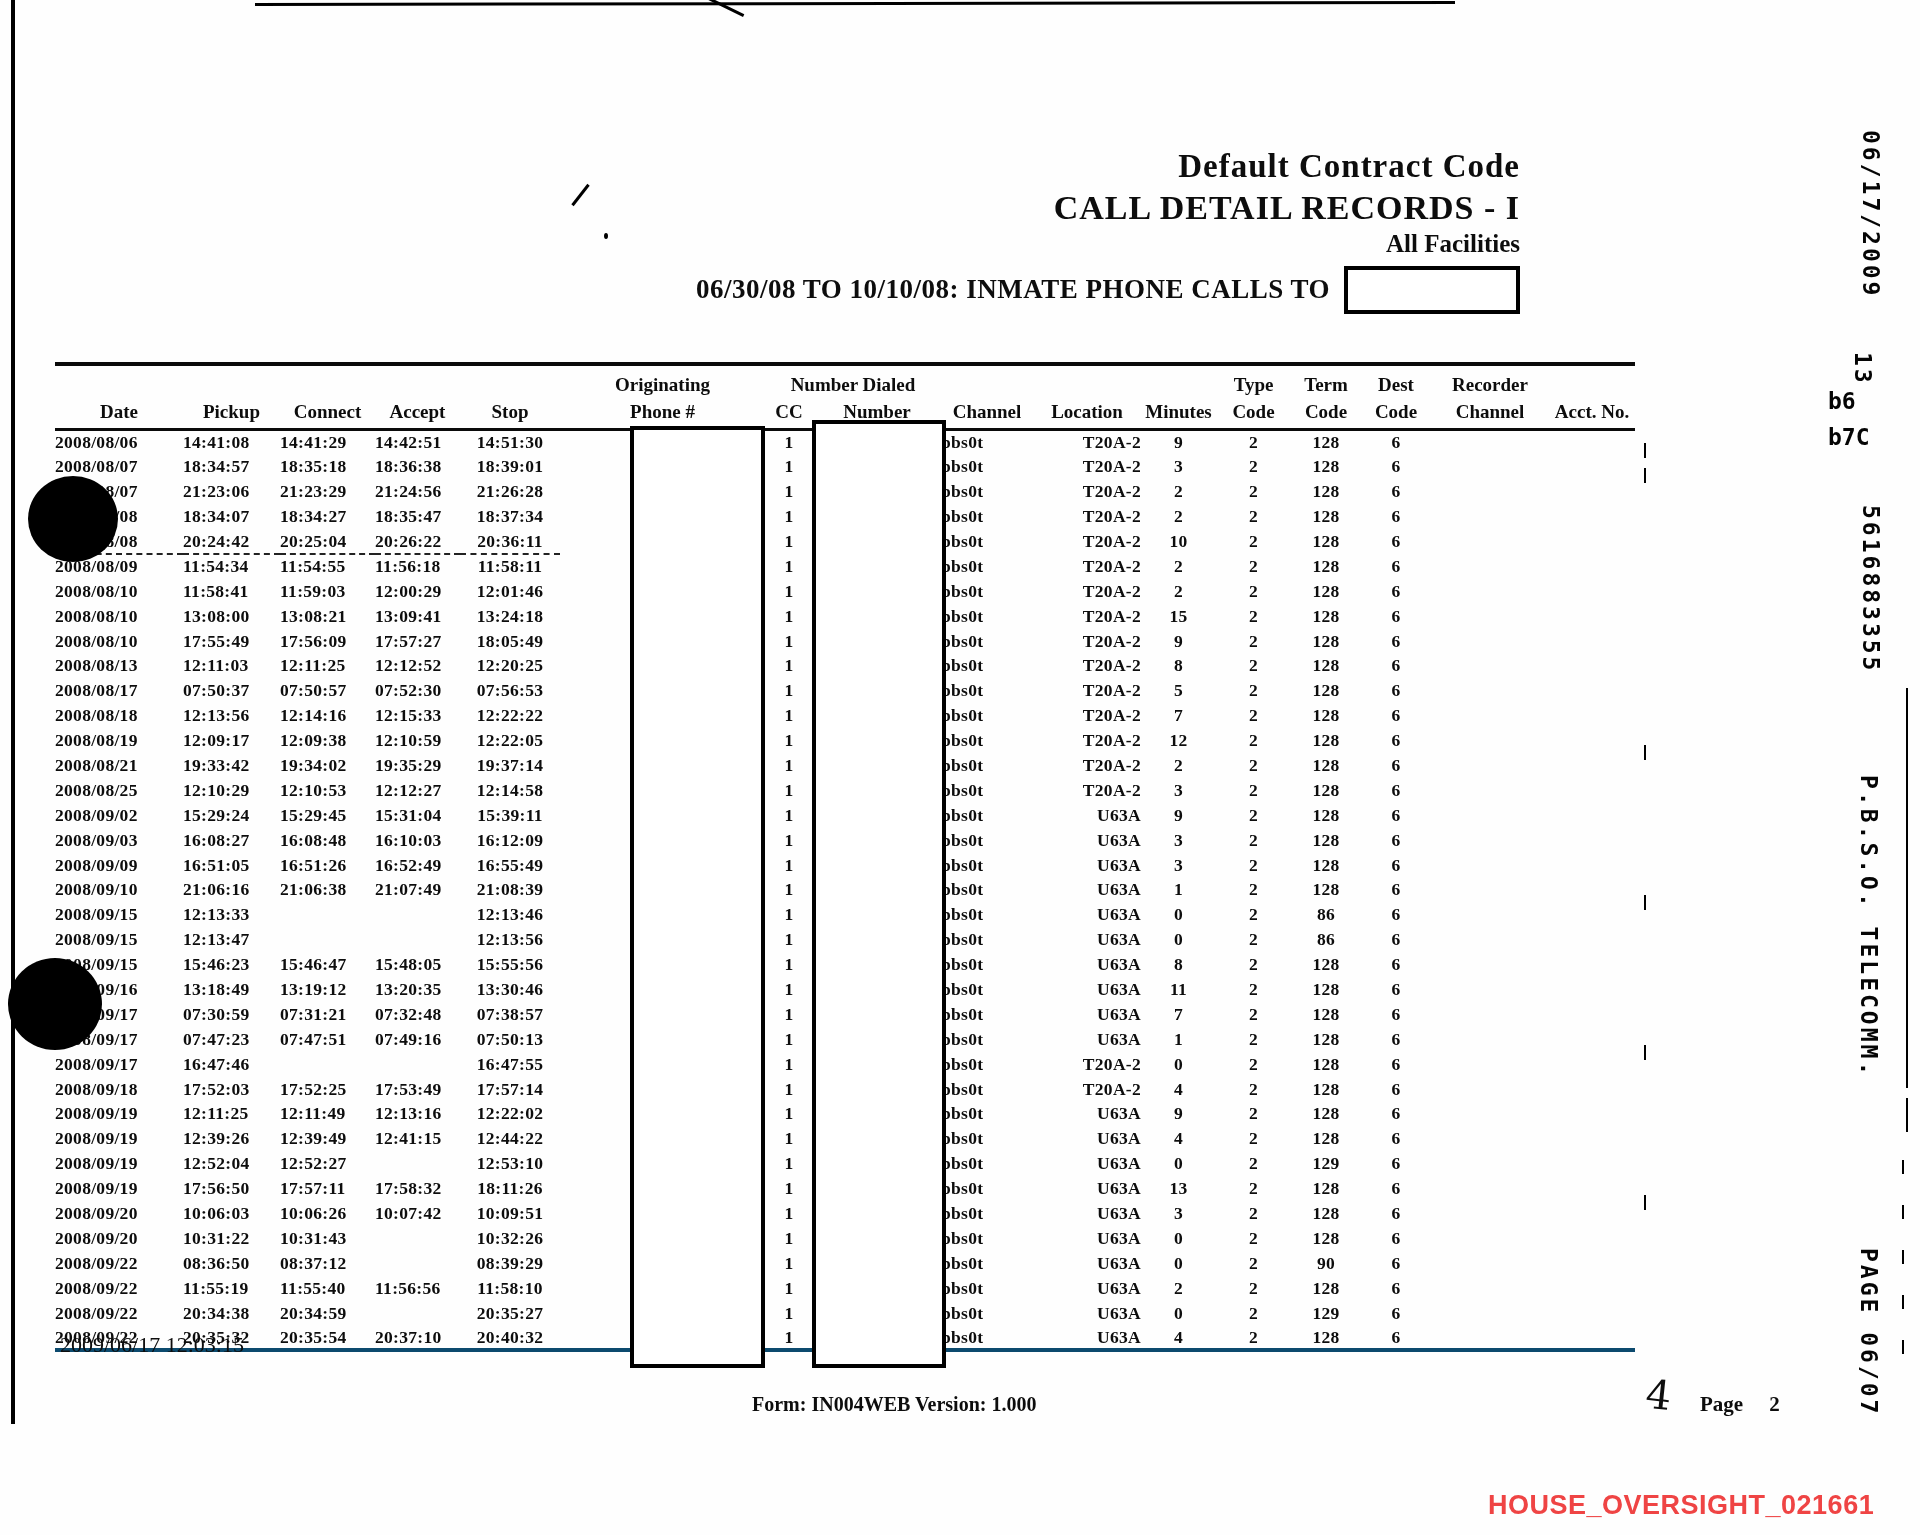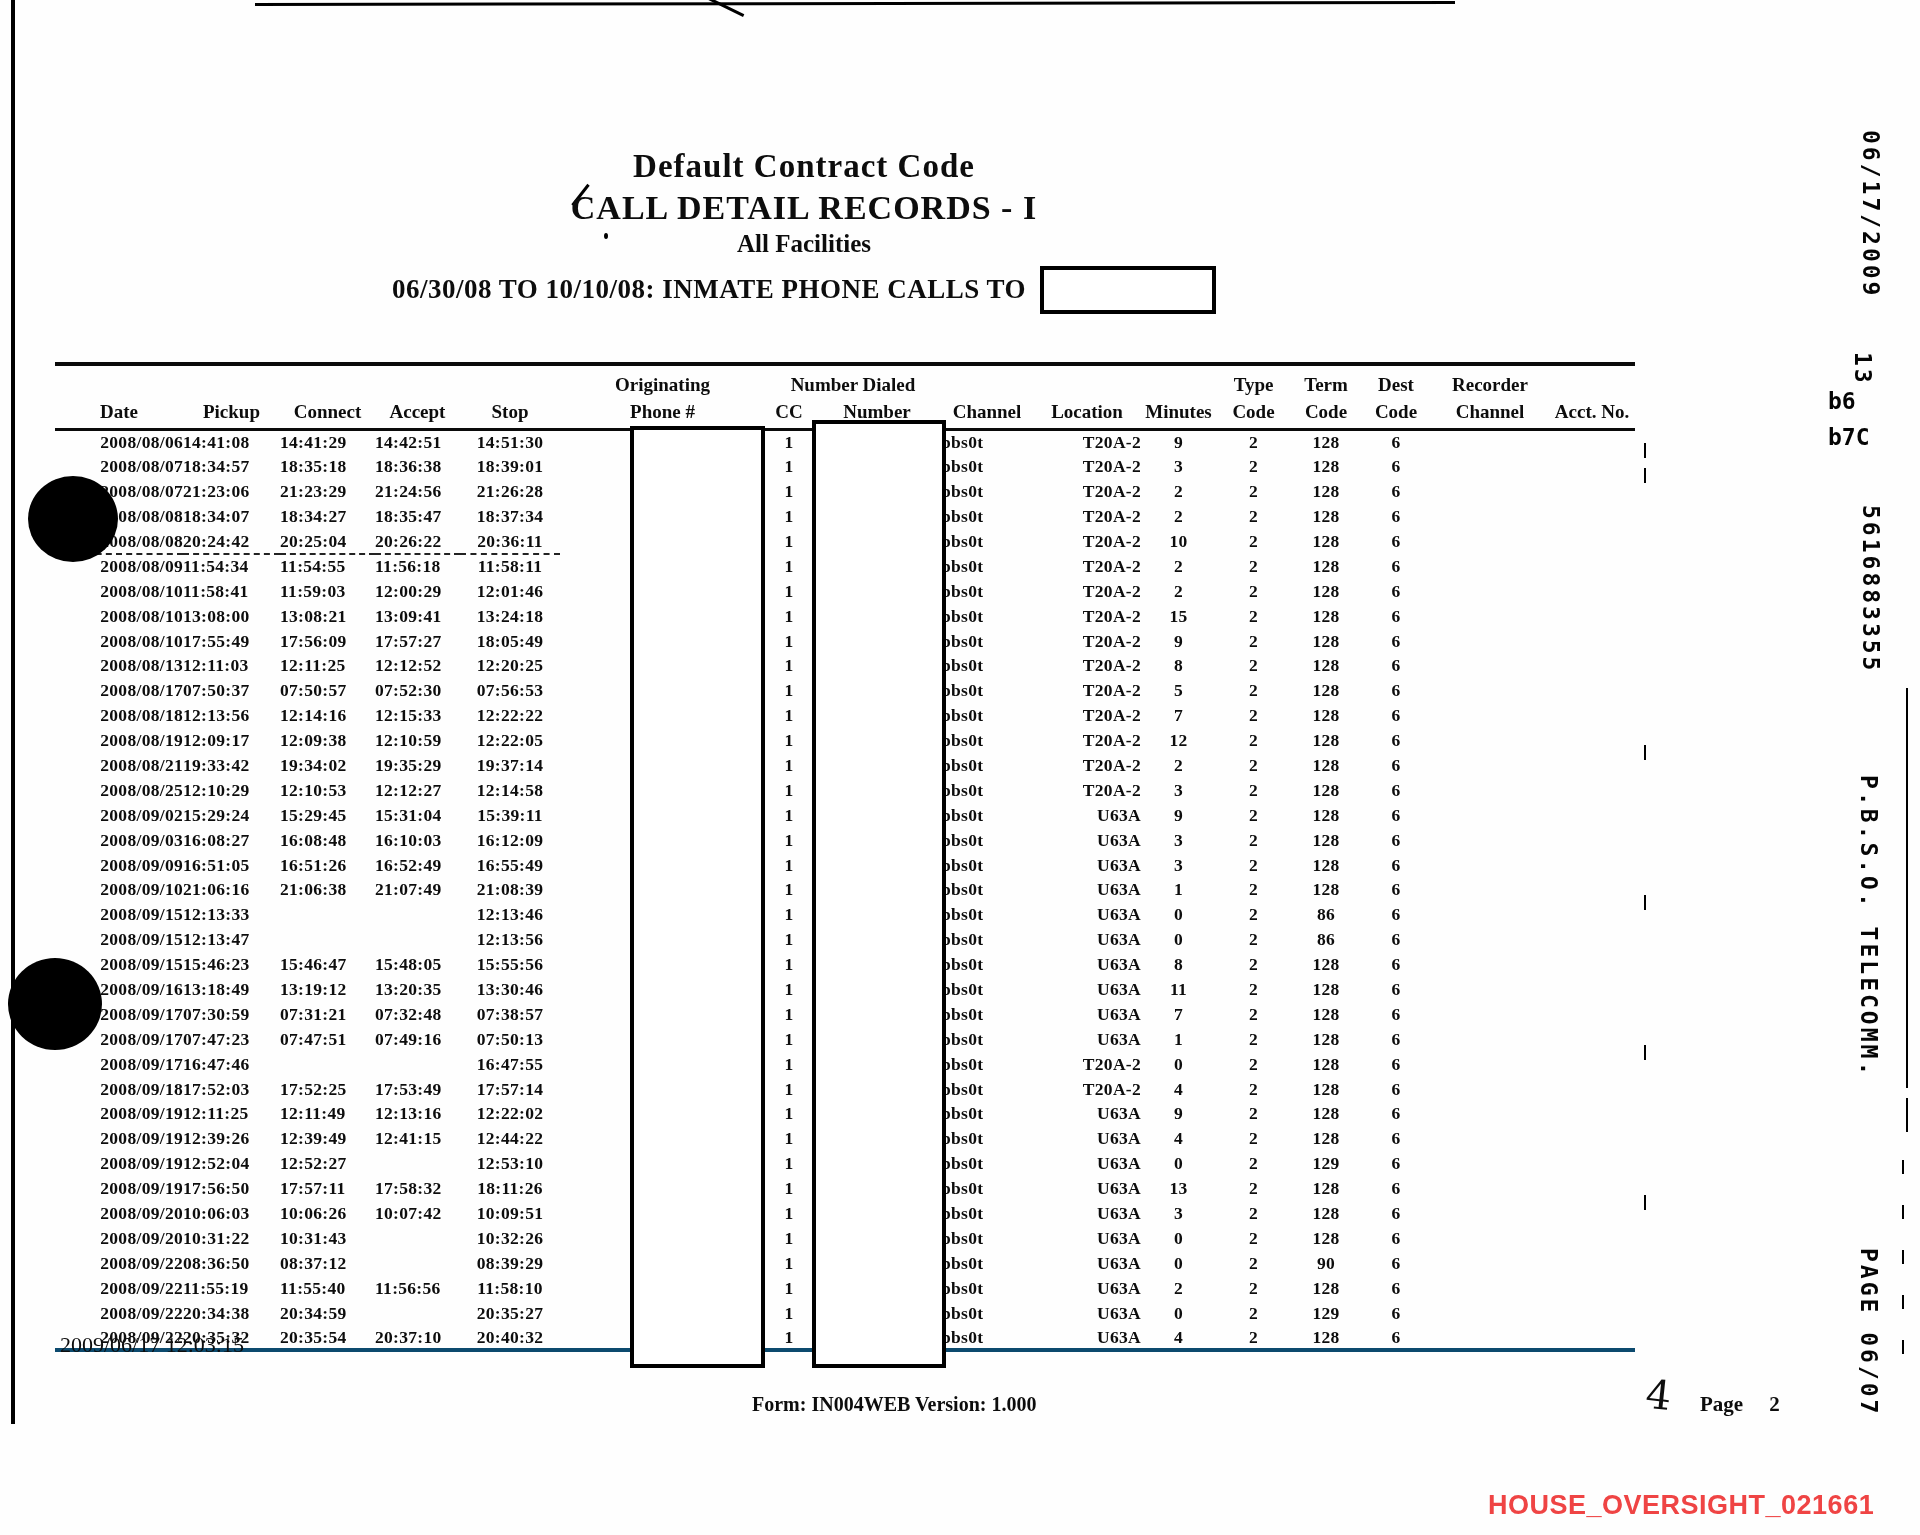--- a/index.html
+++ b/index.html
@@ -1,38 +1,38 @@
 <!DOCTYPE html>
 <html><head>
 <meta charset="utf-8">
 <style>
   html,body{margin:0;padding:0;background:#e8e8e8;}
   .page{position:relative;width:1920px;height:1535px;background:#fefefe;overflow:hidden;
         font-family:"Liberation Serif", serif;color:#0d0d0d;}
   
   .artifact{position:absolute;background:#000;}
   
-  .title-block{position:absolute;left:0;top:148px;width:1520px;text-align:center;padding-left:44px;}
+  .title-block{position:absolute;left:0;top:148px;width:1520px;text-align:right;}
   .t1{font-size:33px;font-weight:bold;letter-spacing:1px;}
   .t2{font-size:34px;font-weight:bold;letter-spacing:1px;margin-top:4px;}
   .t3{font-size:25px;font-weight:bold;margin-top:3px;}
   .subtitle{font-size:27px;font-weight:bold;margin-top:10px;letter-spacing:0.5px;}
   .redact-box-inline{display:inline-block;width:168px;height:40px;border:4px solid #000;
         vertical-align:middle;margin-left:14px;position:relative;top:-2px;background:#fff;}
   
   .tbl-wrap{position:absolute;left:55px;top:362px;width:1580px;}
   table.cdr{border-collapse:collapse;table-layout:fixed;width:1580px;
         border-top:4px solid #0a0a0a;border-bottom:4px solid #0c4a6e;}
   table.cdr th, table.cdr td{padding:0;font-weight:bold;white-space:nowrap;overflow:visible;}
   thead .hr1 th{font-size:19px;height:30px;vertical-align:bottom;text-align:center;}
   thead .hr2 th{font-size:19px;height:32px;vertical-align:middle;text-align:center;}
   thead{border-bottom:3px solid #0a0a0a;}
   tbody tr{height:24.9px;}
   tbody td{font-size:17.5px;letter-spacing:0.3px;}
-  td.c0{text-align:right;padding-left:14px;margin-left:29px;}
+  td.c0{text-align:left;padding-left:14px;margin-left:29px;}
   td.c1{text-align:left;padding-left:6px;}
   td.c2{text-align:left;padding-left:4px;}
   td.c3{text-align:left;padding-left:2px;}
   td.c4{text-align:center;padding-left:2px;}
   td.c6{text-align:center;}
   td.c8{text-align:left;padding-left:22px;}
   td.c9{text-align:right;padding-left:28px;}
   td.c10,td.c11,td.c12,td.c13{text-align:center;}
   th.ha-date{text-align:center;}
   tr.dashed td:nth-child(-n+5){border-bottom:2px dashed #222;}

